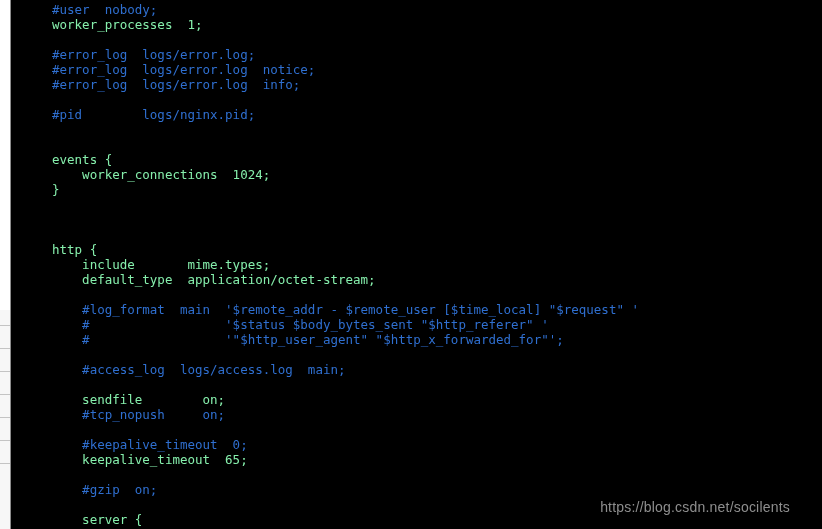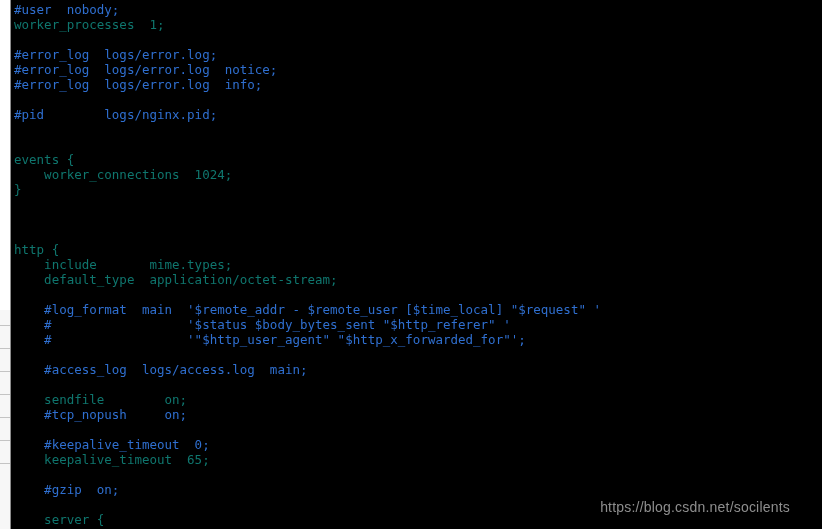--- a/index.html
+++ b/index.html
@@ -76,23 +76,24 @@
     line-height: 15px;
     white-space: pre;
     color: #e8e8e8;
     letter-spacing: 0px;
     -webkit-font-smoothing: none;
   }
   .code .ln {
     display: block;
     height: 15px;
     white-space: pre;
+    margin-left: 38px;
   }
   .ln.comment { color: #2f6fd0; }
-  .ln.plain   { color: #0f766e; }
+  .ln.plain   { color: #86efac; }
   .ln.blank   { color: transparent; }
 
   
   .watermark {
     position: absolute;
     right: 32px;
     bottom: 14px;
     font-family: "Liberation Sans", "DejaVu Sans", sans-serif;
     font-size: 14px;
     color: #8e8e8e;

